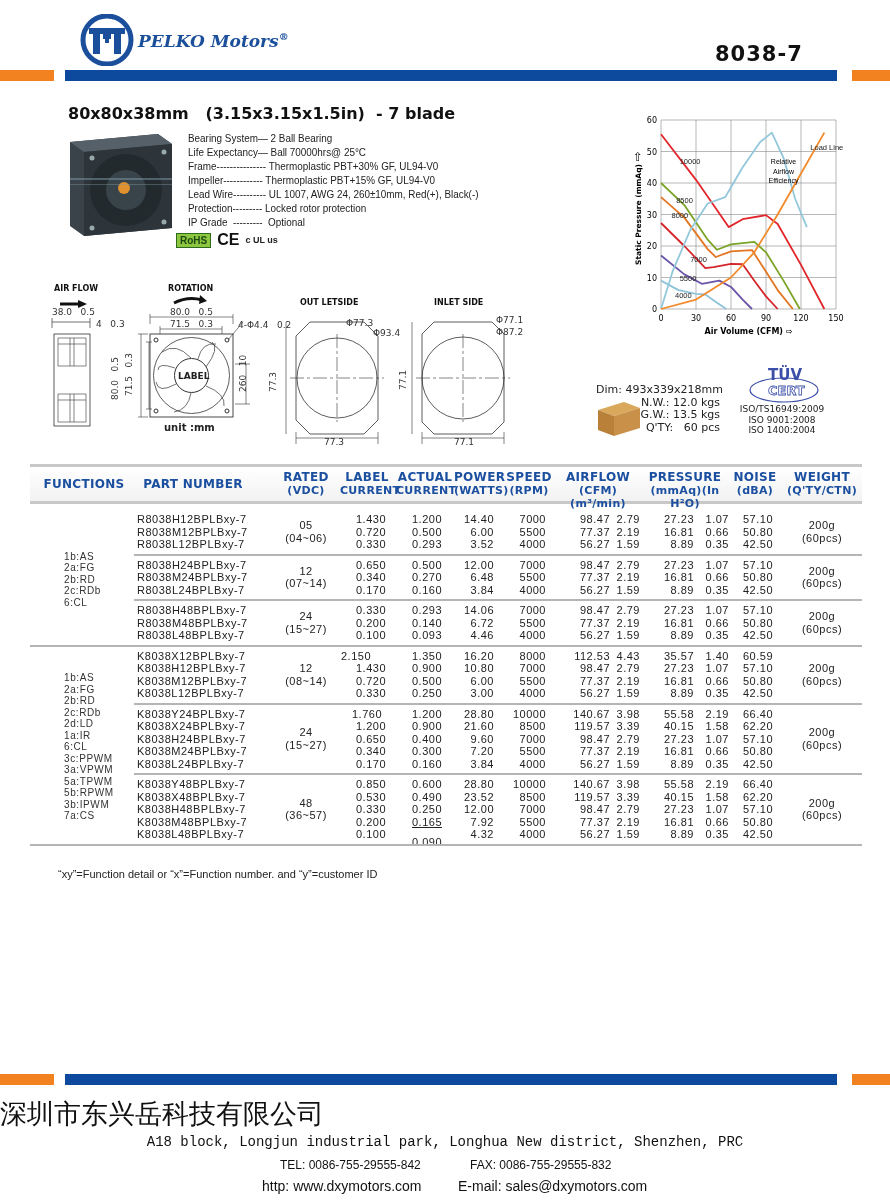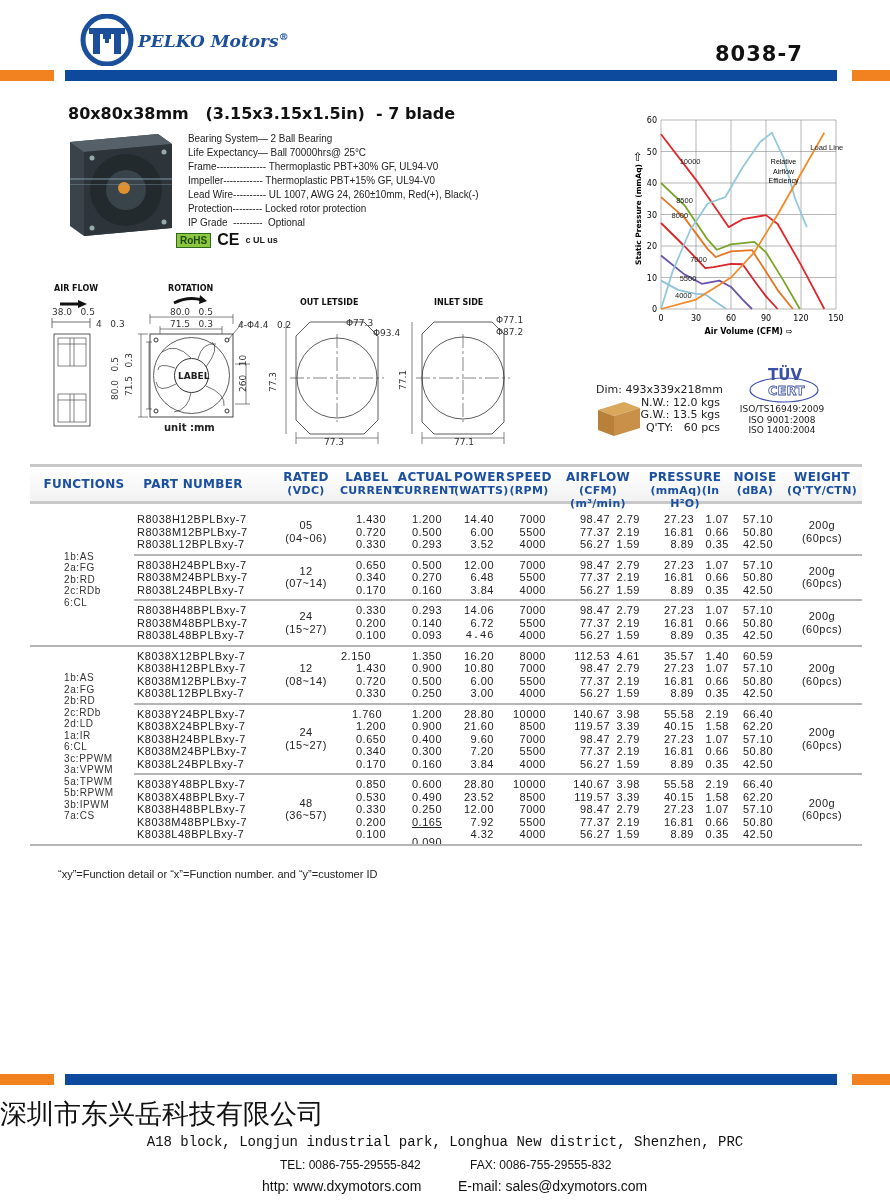--- a/index.html
+++ b/index.html
@@ -374,21 +374,21 @@
       <div class="row-txt" style="top: 616.5px; left: 550px; width: 60px; text-align: right;">77.37</div>
       <div class="row-txt" style="top: 616.5px; left: 580px; width: 60px; text-align: right;">2.19</div>
       <div class="row-txt" style="top: 616.5px; left: 634px; width: 60px; text-align: right;">16.81</div>
       <div class="row-txt" style="top: 616.5px; left: 669px; width: 60px; text-align: right;">0.66</div>
       <div class="row-txt" style="top: 616.5px; left: 713px; width: 60px; text-align: right;">50.80</div>
     </div>
     <div>
       <div class="row-txt" style="top: 629px; left: 137px;">R8038L48BPLBxy-7</div>
       <div class="row-txt" style="top: 629px; left: 326px; width: 60px; text-align: right;">0.100</div>
       <div class="row-txt" style="top: 629px; left: 382px; width: 60px; text-align: right;">0.093</div>
-      <div class="row-txt" style="top: 629px; left: 434px; width: 60px; text-align: right; font-family: Liberation Mono, monospace;">4.46</div>
+      <div class="row-txt" style="top: 629px; left: 434px; width: 60px; text-align: right;">4.46</div>
       <div class="row-txt" style="top: 629px; left: 486px; width: 60px; text-align: right;">4000</div>
       <div class="row-txt" style="top: 629px; left: 550px; width: 60px; text-align: right;">56.27</div>
       <div class="row-txt" style="top: 629px; left: 580px; width: 60px; text-align: right;">1.59</div>
       <div class="row-txt" style="top: 629px; left: 634px; width: 60px; text-align: right;">8.89</div>
       <div class="row-txt" style="top: 629px; left: 669px; width: 60px; text-align: right;">0.35</div>
       <div class="row-txt" style="top: 629px; left: 713px; width: 60px; text-align: right;">42.50</div>
     </div>
     <div class="row-txt ctr" style="left: 270px; width: 72px; top: 610.25px;">
       <div>24</div>
       <div>(15~27)</div>
@@ -403,21 +403,21 @@
 2b:RD
 2c:RDb
 6:CL</div>
     <div>
       <div class="row-txt" style="top: 649.5px; left: 137px;">K8038X12BPLBxy-7</div>
       <div class="row-txt" style="top: 649.5px; left: 326px; width: 60px; text-align: center;">2.150</div>
       <div class="row-txt" style="top: 649.5px; left: 382px; width: 60px; text-align: right;">1.350</div>
       <div class="row-txt" style="top: 649.5px; left: 434px; width: 60px; text-align: right;">16.20</div>
       <div class="row-txt" style="top: 649.5px; left: 486px; width: 60px; text-align: right;">8000</div>
       <div class="row-txt" style="top: 649.5px; left: 550px; width: 60px; text-align: right;">112.53</div>
-      <div class="row-txt" style="top: 649.5px; left: 580px; width: 60px; text-align: right;">4.61</div>
+      <div class="row-txt" style="top: 649.5px; left: 580px; width: 60px; text-align: right;">4.43</div>
       <div class="row-txt" style="top: 649.5px; left: 634px; width: 60px; text-align: right;">35.57</div>
       <div class="row-txt" style="top: 649.5px; left: 669px; width: 60px; text-align: right;">1.40</div>
       <div class="row-txt" style="top: 649.5px; left: 713px; width: 60px; text-align: right;">60.59</div>
     </div>
     <div>
       <div class="row-txt" style="top: 662px; left: 137px;">K8038H12BPLBxy-7</div>
       <div class="row-txt" style="top: 662px; left: 326px; width: 60px; text-align: right;">1.430</div>
       <div class="row-txt" style="top: 662px; left: 382px; width: 60px; text-align: right;">0.900</div>
       <div class="row-txt" style="top: 662px; left: 434px; width: 60px; text-align: right;">10.80</div>
       <div class="row-txt" style="top: 662px; left: 486px; width: 60px; text-align: right;">7000</div>

